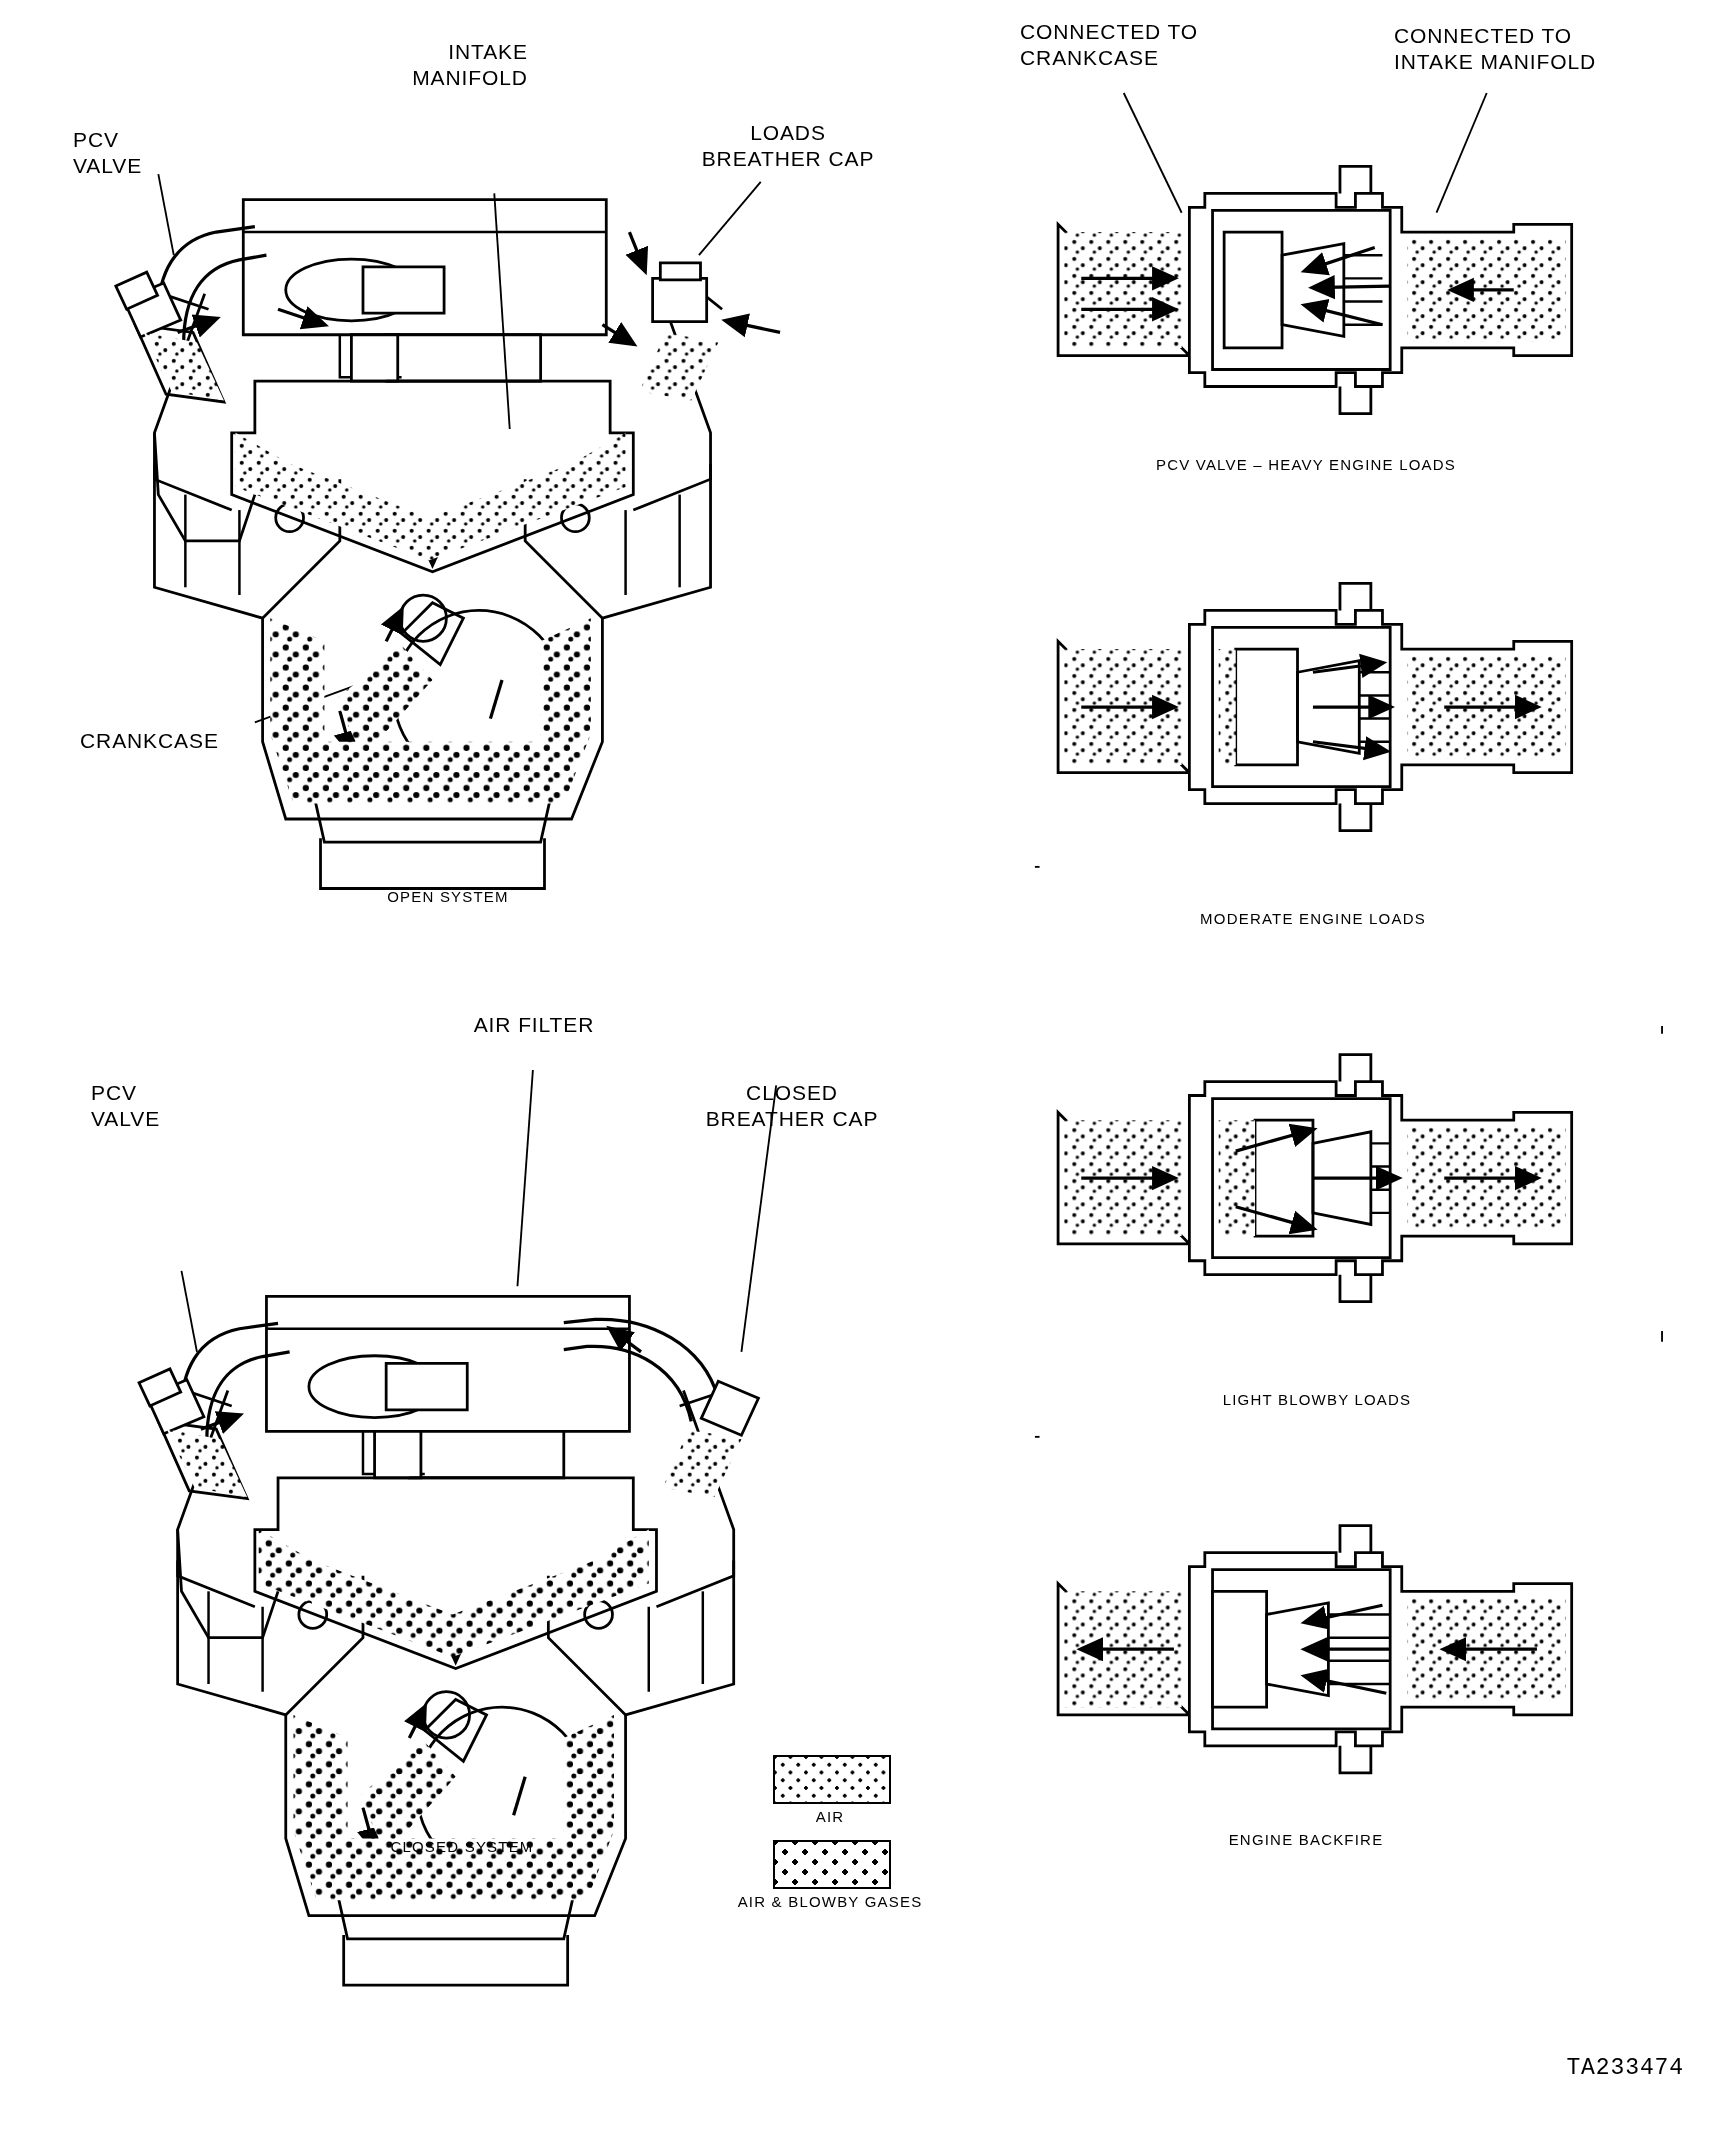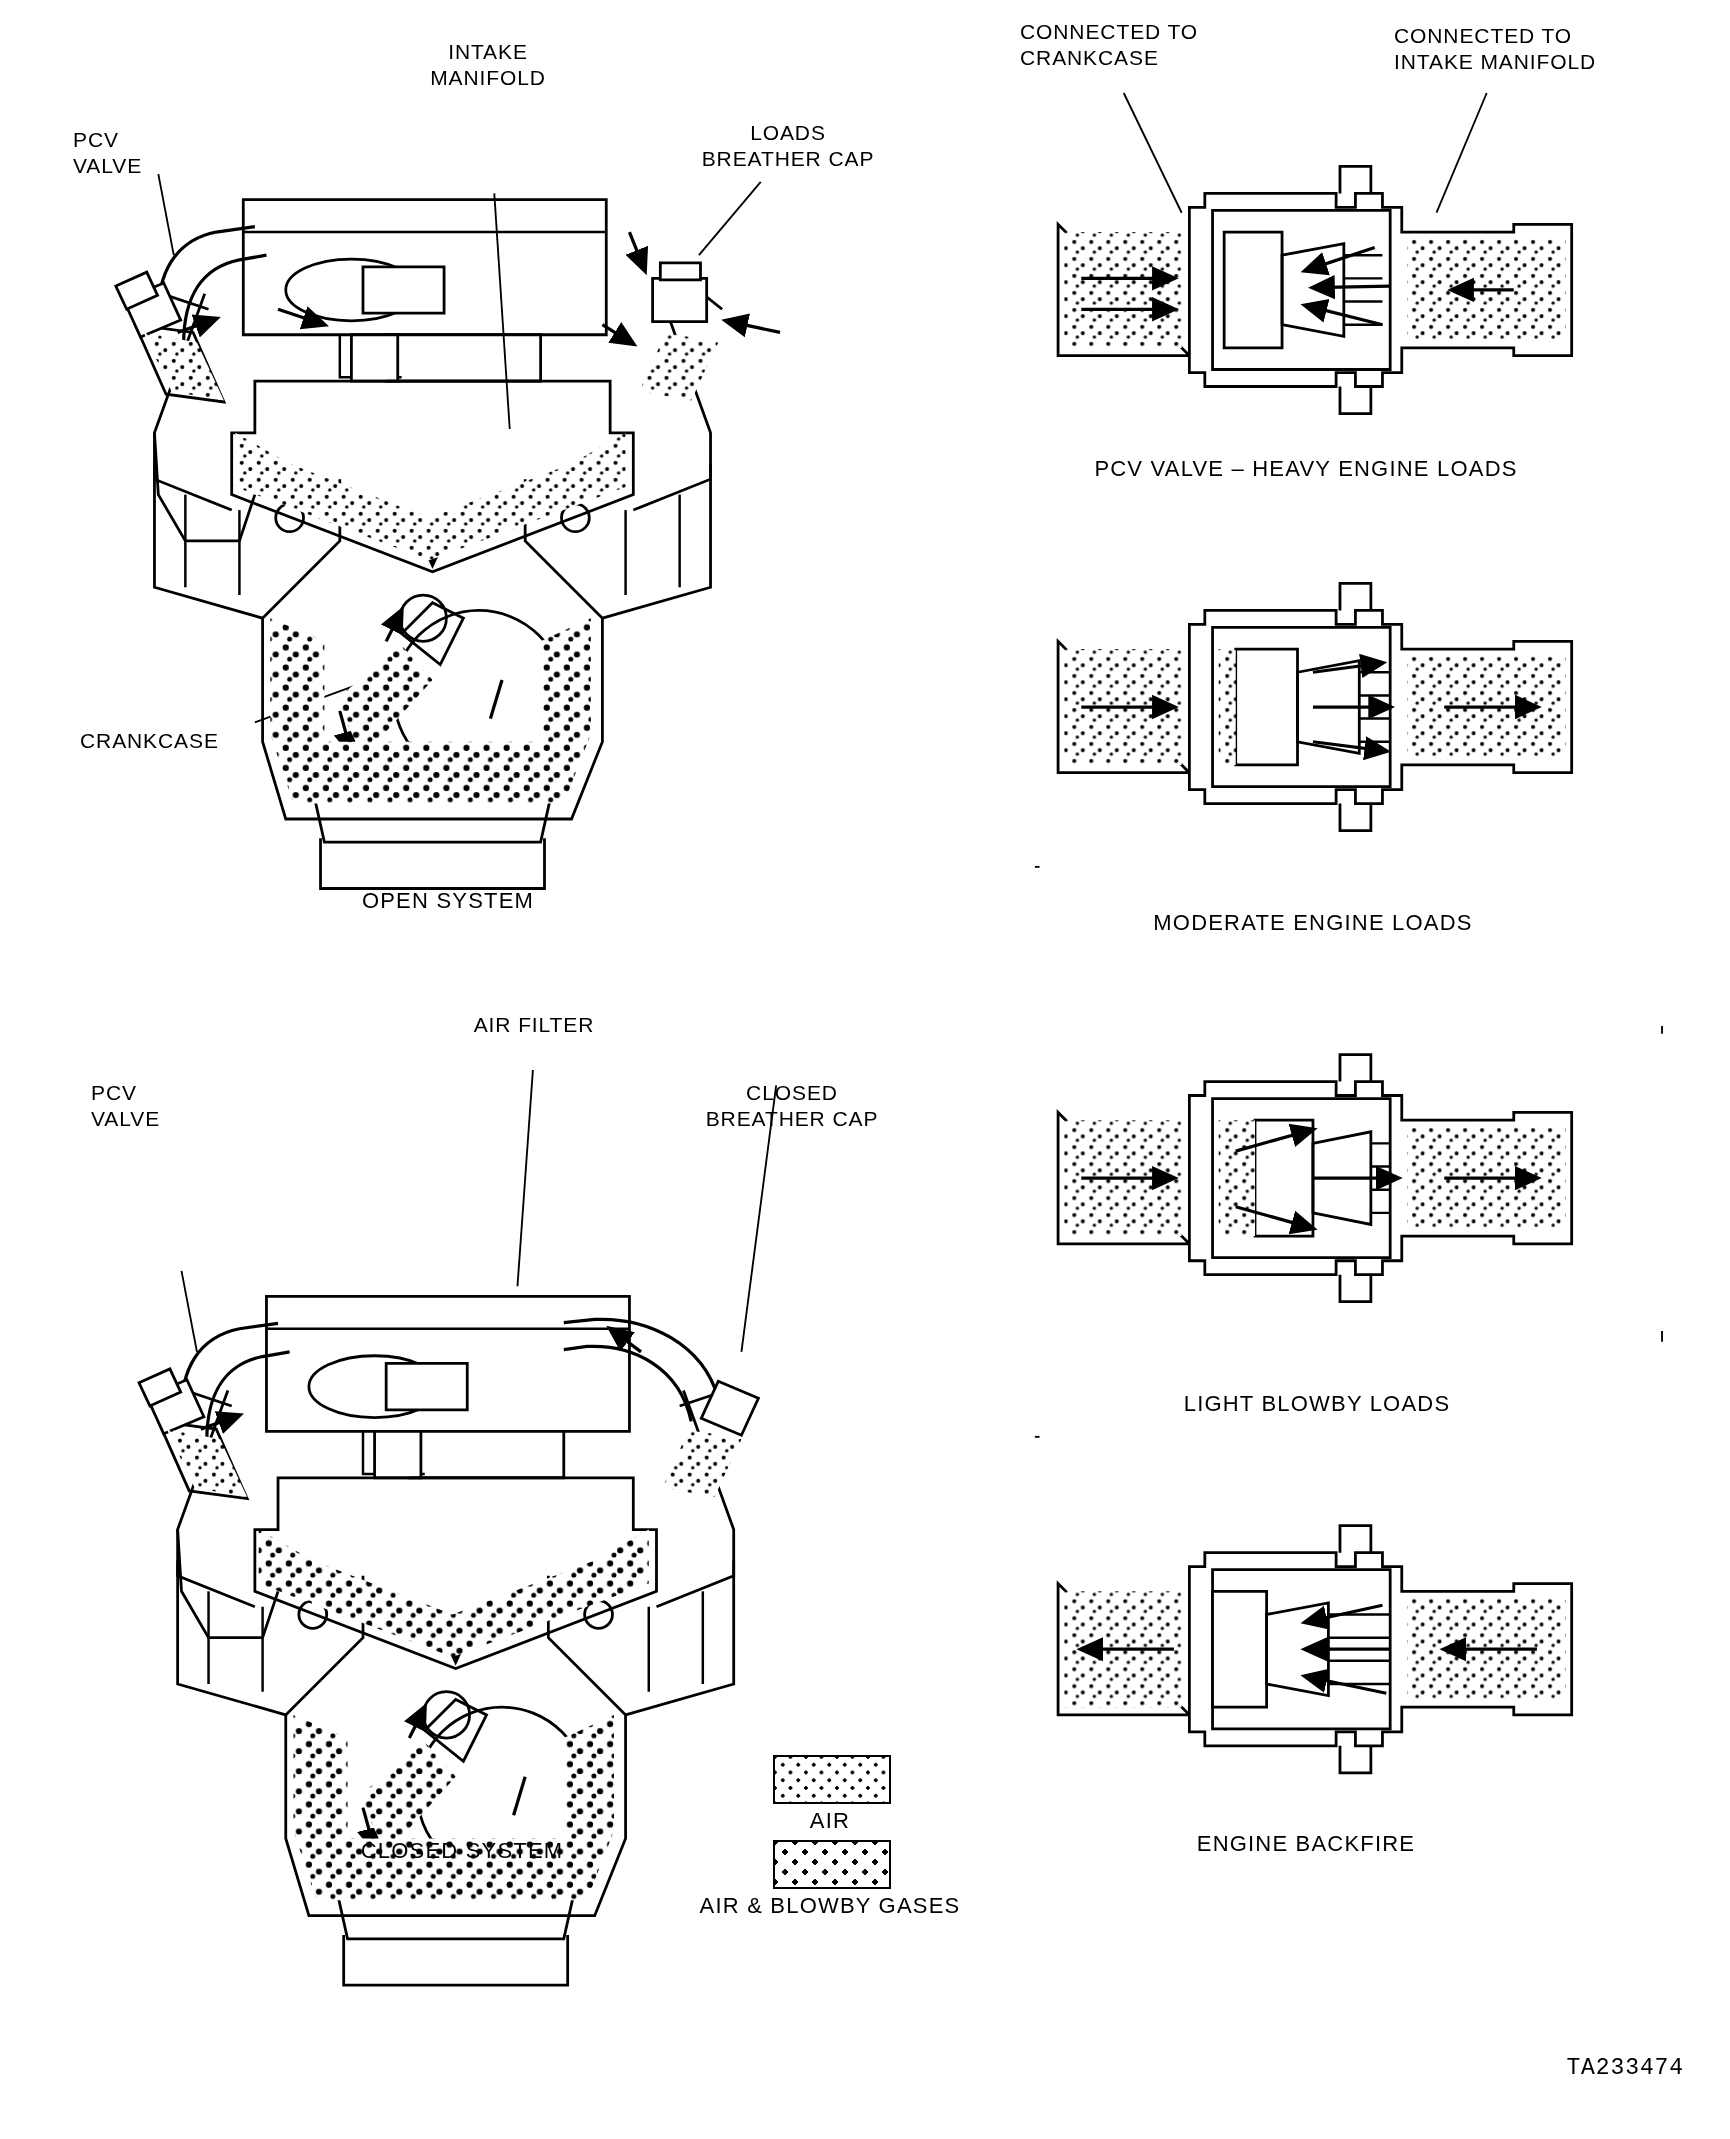--- a/index.html
+++ b/index.html
@@ -27,21 +27,21 @@
     font-size: 21px;
     letter-spacing: 0.9px;
     line-height: 26px;
     color: #000;
     white-space: pre;
   }
   .lbl.c { text-align: center; transform: translateX(-50%); }
   .lbl.l { text-align: left; }
   .caption {
     position: absolute;
-    font-size: 22px;
+    font-size: 15px;
     letter-spacing: 1.2px;
     text-align: right;
     transform: translateX(-50%);
     white-space: pre;
   }
   .code {
     position: absolute;
     font-size: 23px;
     letter-spacing: 0.9px;
     font-family: Liberation Mono, monospace;
@@ -309,21 +309,21 @@
     </g>
 
     <path class="thin" d="M1340 1122 h6"></path>
     <path class="thin" d="M1340 1860 h6"></path>
     <path class="thin" d="M2152 1328 v10"></path>
     <path class="thin" d="M2152 1723 v14"></path>
   </svg>
 
   <div class="lbl l" style="left:73px; top:127px;">PCV
 VALVE</div>
-  <div class="lbl c" style="left:488px; top:39px;">INTAKE
+  <div class="lbl c" style="left:470px; top:39px;text-align:right;">INTAKE
 MANIFOLD</div>
   <div class="lbl c" style="left:788px; top:120px;">LOADS
 BREATHER CAP</div>
   <div class="lbl l" style="left:80px; top:728px;">CRANKCASE</div>
   <div class="caption" style="left:448px; top:888px;">OPEN SYSTEM</div>
 
   <div class="lbl l" style="left:91px; top:1080px;">PCV
 VALVE</div>
   <div class="lbl c" style="left:534px; top:1012px;">AIR FILTER</div>
   <div class="lbl c" style="left:792px; top:1080px;">CLOSED

